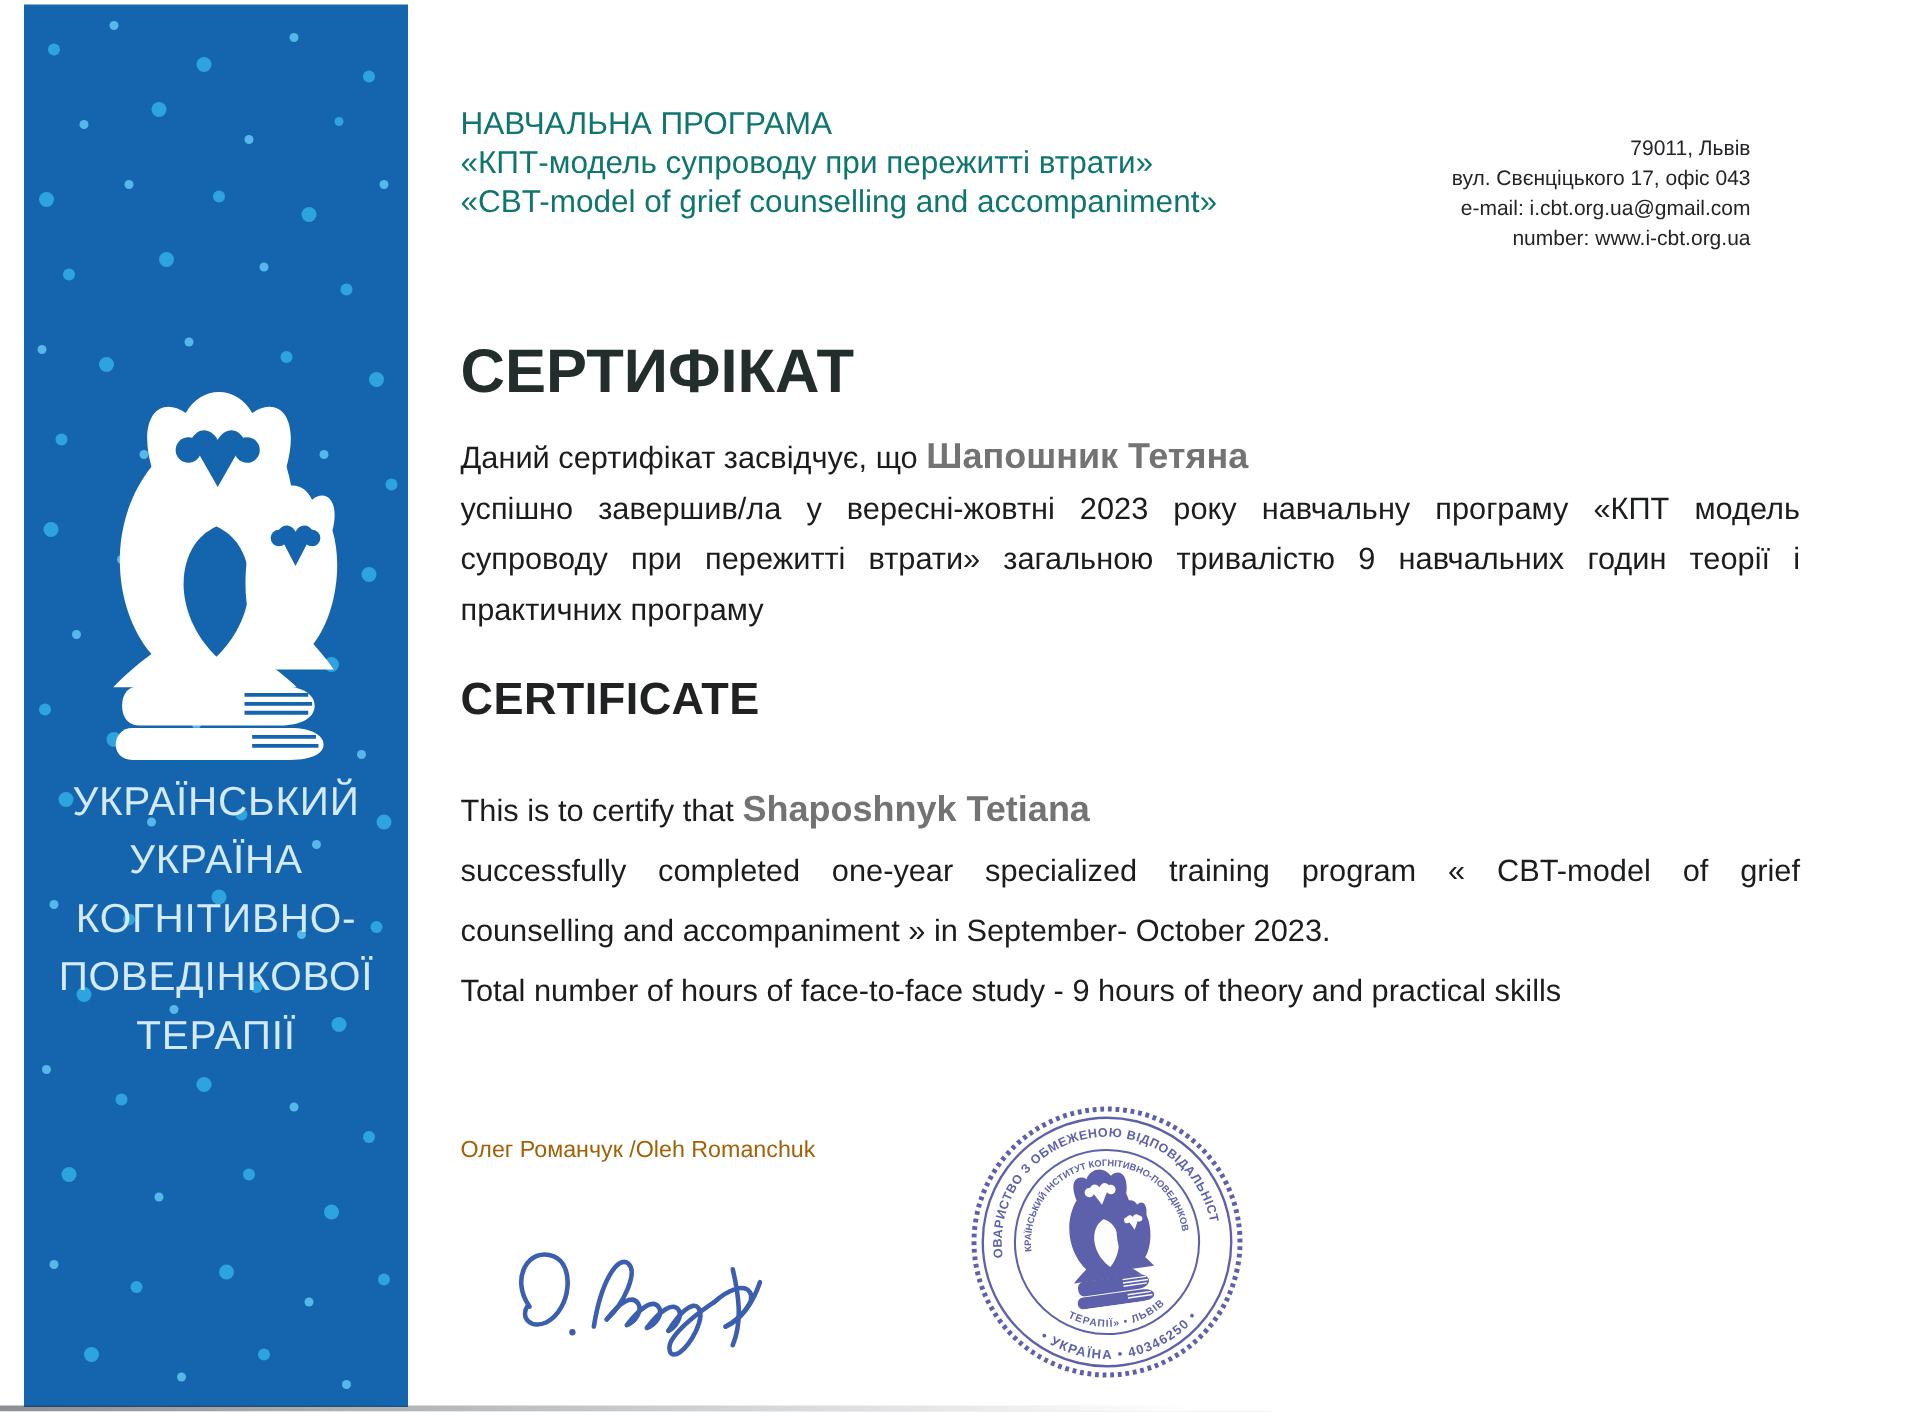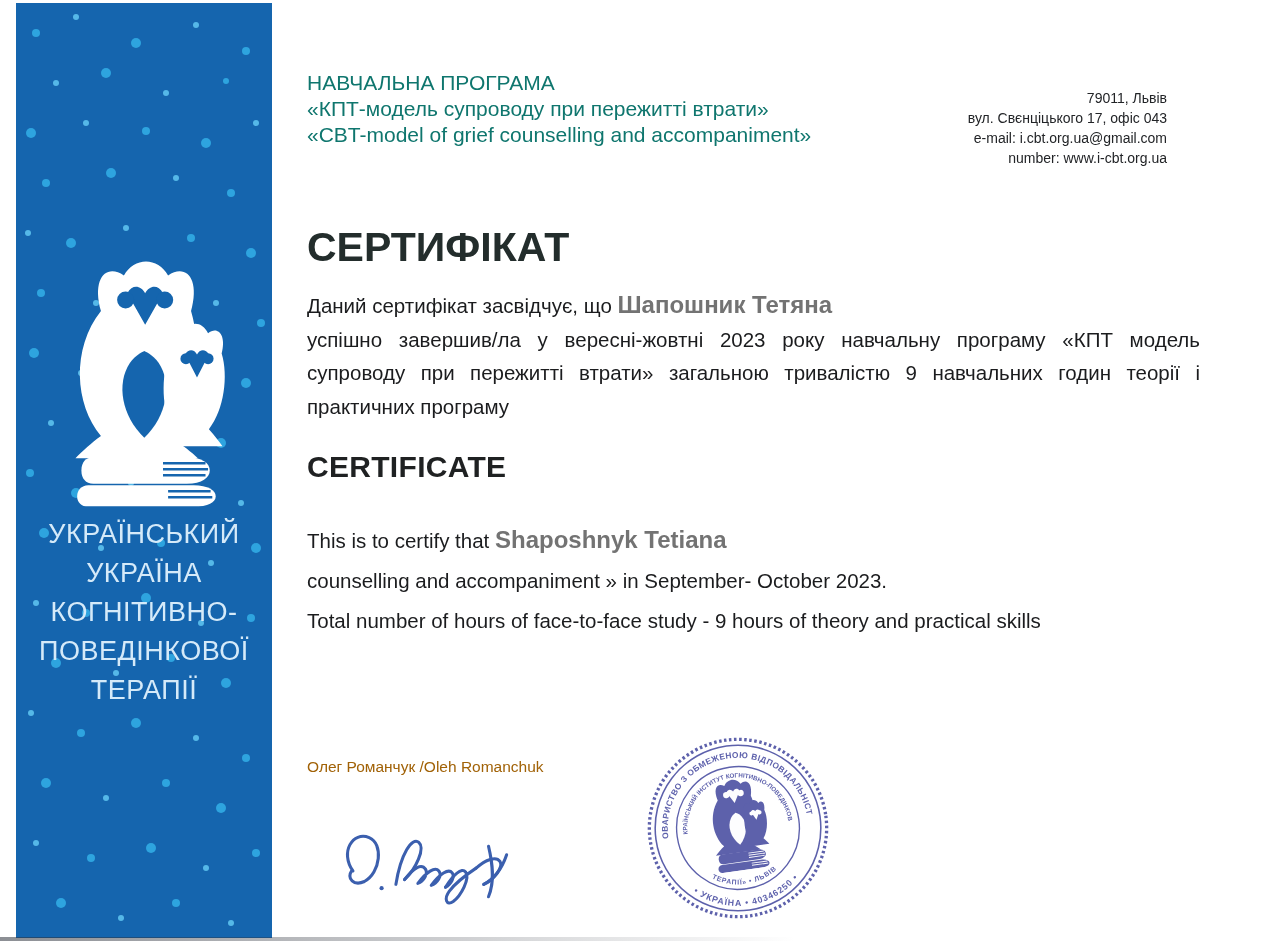--- a/index.html
+++ b/index.html
@@ -183,20 +183,21 @@
   <div class="para ua-para">
     <div class="intro-line"><span>Даний сертифікат засвідчує, що </span><b>Шапошник Тетяна</b></div>
     <span class="line just">успішно завершив/ла у вересні-жовтні 2023 року навчальну програму «КПТ модель</span>
     <span class="line just">супроводу при пережитті втрати» загальною тривалістю 9 навчальних годин теорії і</span>
     <span class="line">практичних програму</span>
   </div>
 
   <h2 class="en-title">CERTIFICATE</h2>
   <div class="para en-para">
     <div class="intro-line"><span>This is to certify that </span><b>Shaposhnyk Tetiana</b></div>
+    <span class="line just">successfully completed one-year specialized training program « CBT-model of grief</span>
     <span class="line">counselling and accompaniment » in September- October 2023.</span>
     <span class="total-line">Total number of hours of face-to-face study - 9 hours of theory and practical skills</span>
   </div>
 
   <div class="sig-text">
     <div>Олег Романчук /Oleh Romanchuk</div>
   </div>
 
   <svg class="sig-scribble" viewBox="0 0 220 110">
     <g fill="none" stroke="#3b5fae" stroke-width="3.2" stroke-linecap="round" stroke-linejoin="round">

